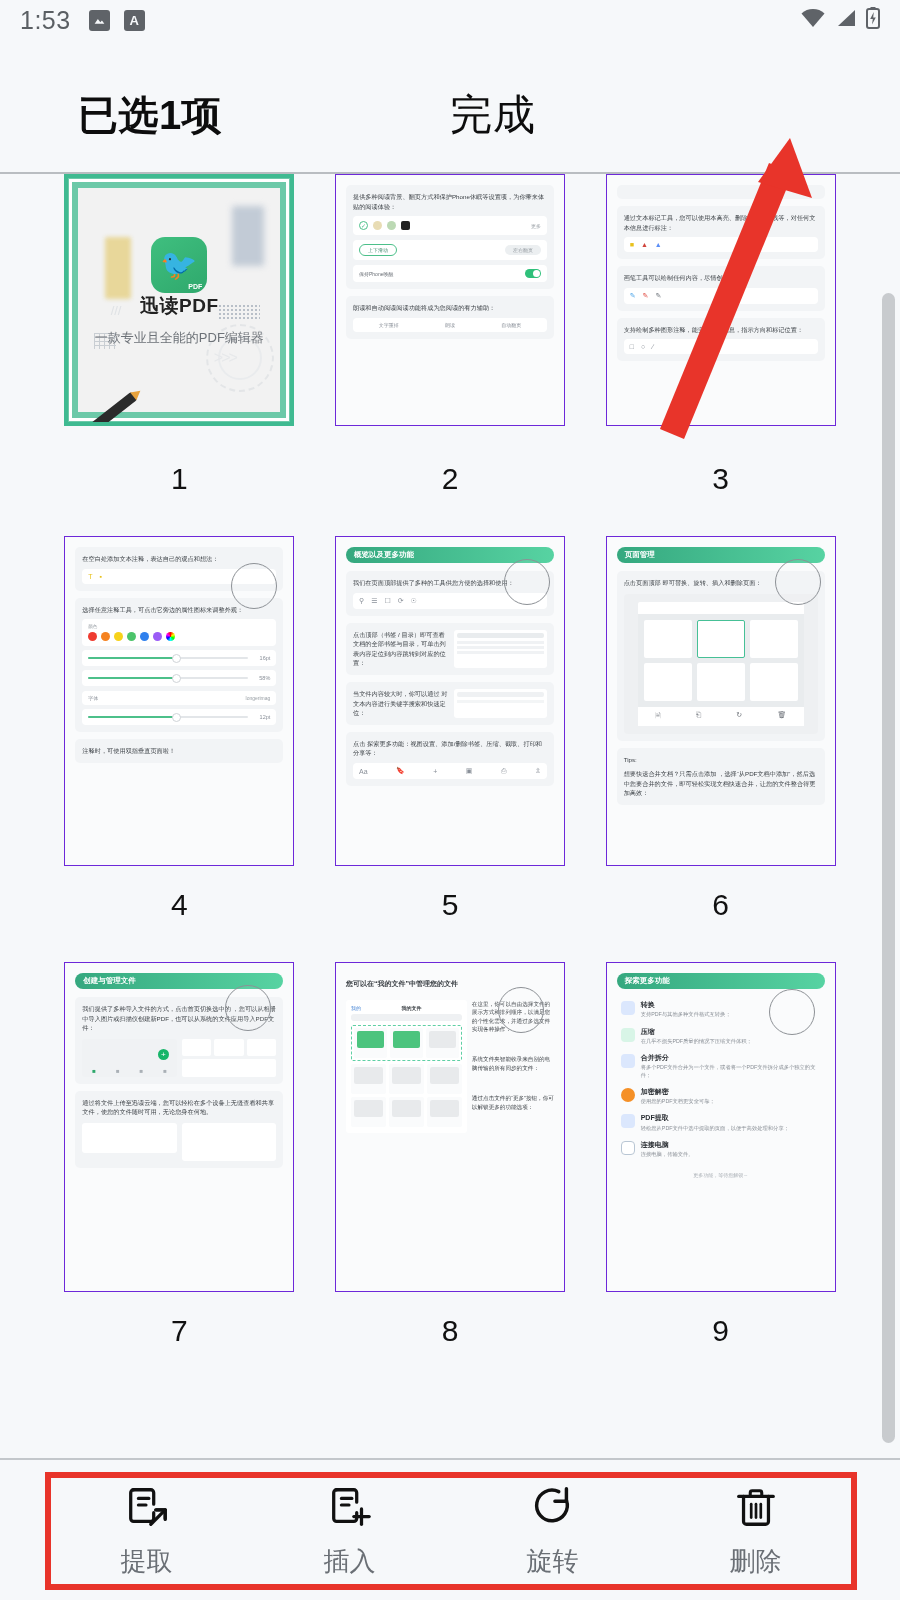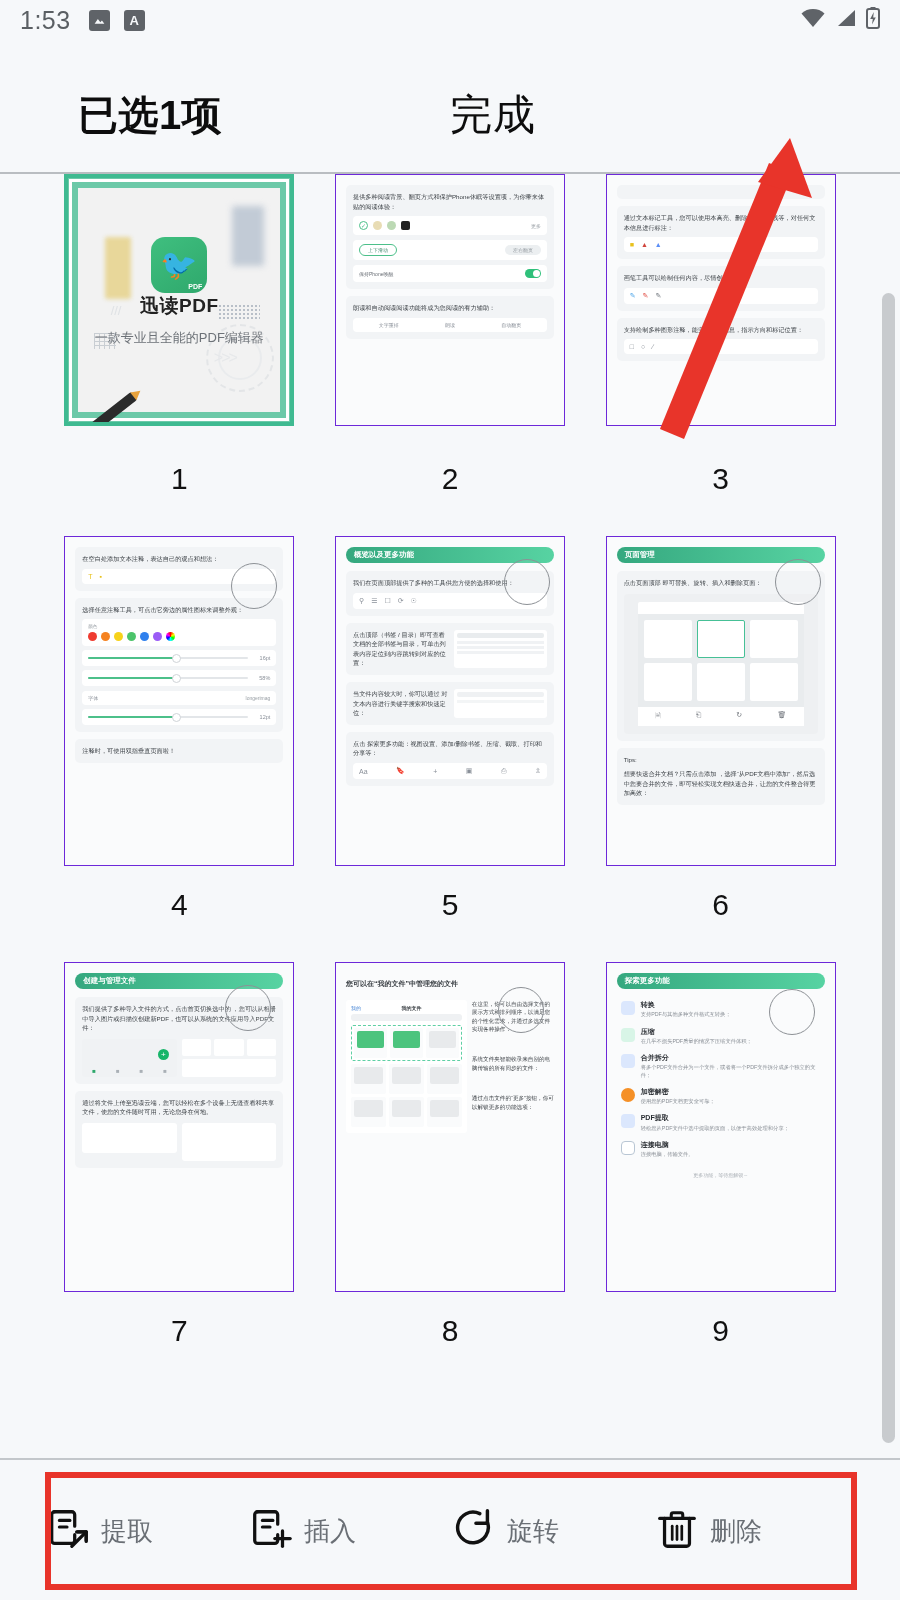--- a/index.html
+++ b/index.html
@@ -166,21 +166,21 @@
   }
   .toolbar-top-line { position:absolute; top:0; left:0; width:900px; height:2px; background:#c3c7cb;}
   .redbox {
     position: absolute; left: 45px; top: 14px; width: 812px; height: 118px;
     border: 6px solid #e8342a;
   }
   .toolbar {
     position: absolute; left: 45px; top: 14px; width: 812px; height: 118px;
     display: flex; align-items: center;
   }
-  .tb-item { flex: 1; display: flex; flex-direction: row; align-items: center; gap: 10px; }
+  .tb-item { flex: 1; display: flex; flex-direction: column; align-items: center; gap: 10px; }
   .tb-label { font-size: 26px; color: #6a6f75; }
 
   
   .scrollbar {
     position: absolute; right: 5px; top: 293px; width: 13px; height: 1150px;
     background: #c8cbce; border-radius: 7px;
   }
 
   
   .arrow-svg { position: absolute; left: 0; top: 0; width: 900px; height: 1600px; pointer-events: none; }

